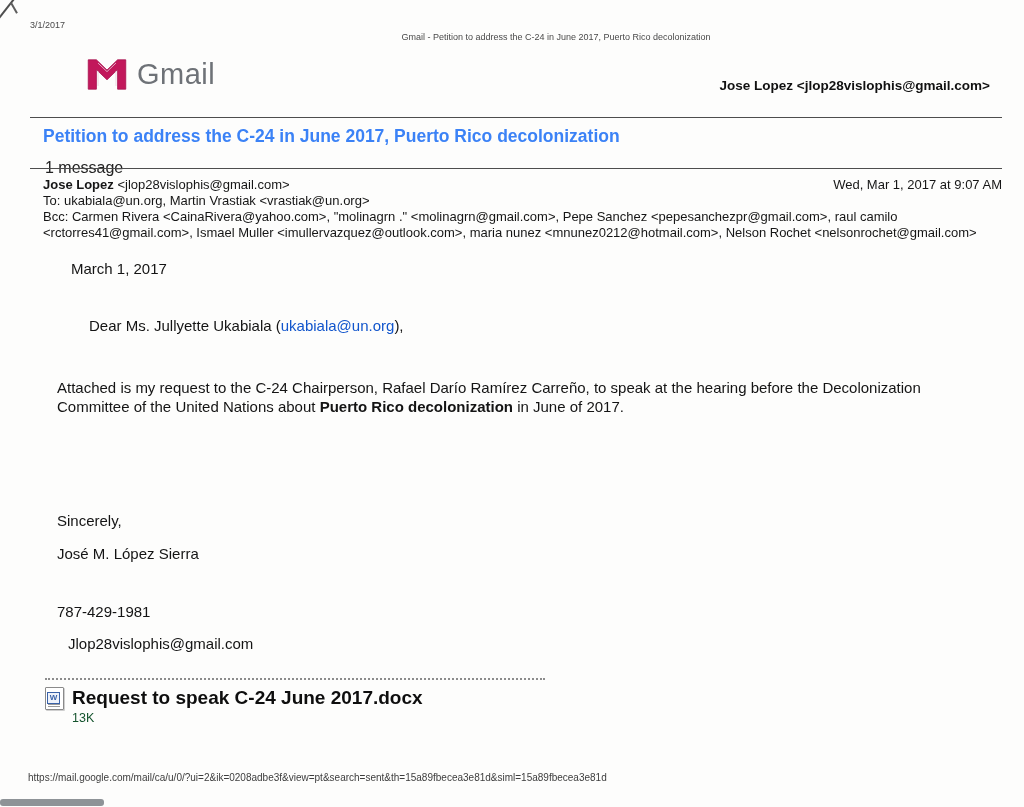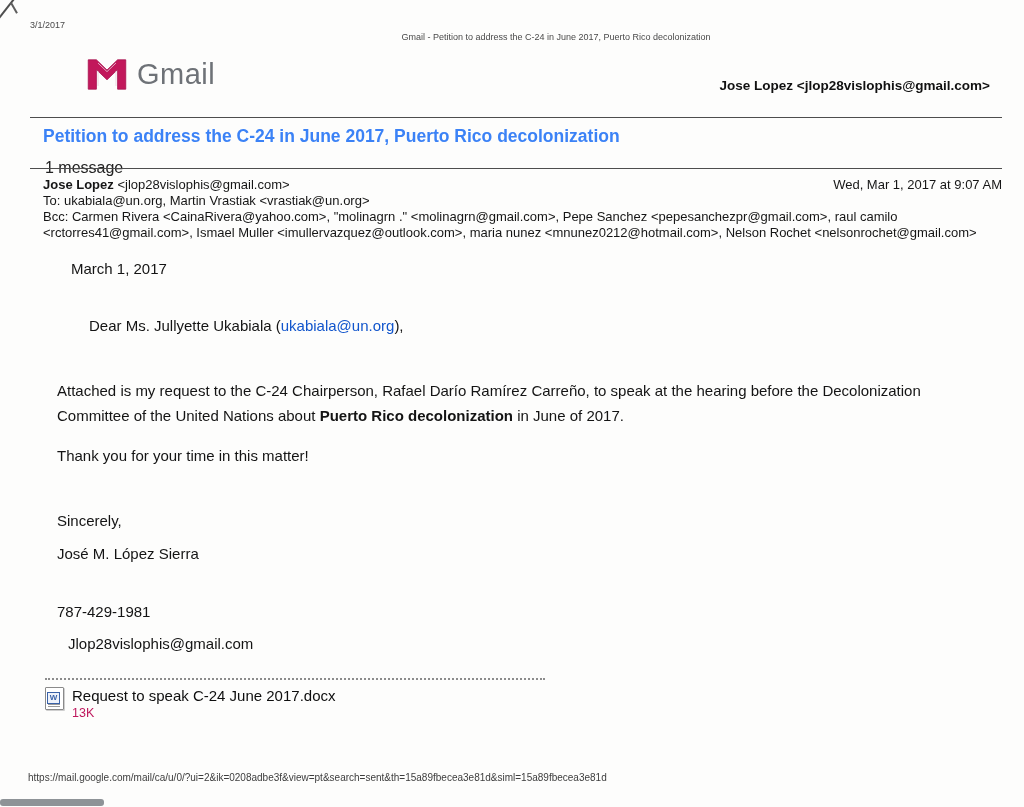--- a/index.html
+++ b/index.html
@@ -25,39 +25,39 @@
   .subject{position:absolute;top:126px;left:43px;font-size:17.5px;font-weight:bold;color:#3b82f6;}
   .msg-count{position:absolute;top:159px;left:45px;font-size:16px;color:#222;}
   
   .msg-header{position:absolute;top:177px;left:43px;right:22px;font-size:13px;line-height:16px;color:#161616;}
   .sender-name{font-weight:bold;}
   .msg-date{float:right;}
   
   .bodytext{font-size:15px;color:#141414;}
   .b-date{position:absolute;top:260px;left:71px;}
   .b-dear{position:absolute;top:317px;left:66px;margin-left:23px;}
-  .b-para{position:absolute;top:378px;left:57px;width:930px;line-height:25px;}
+  .b-para{position:absolute;top:378px;left:57px;width:930px;line-height:19px;}
   .b-thanks{position:absolute;top:447px;left:57px;}
   .b-sincerely{position:absolute;top:512px;left:57px;}
   .b-name{position:absolute;top:545px;left:57px;}
   .b-phone{position:absolute;top:603px;left:57px;}
   .b-email{position:absolute;top:635px;left:68px;}
   a.maillink{color:#1155cc;text-decoration:none;}
   .bold{font-weight:bold;}
   
   .attach{position:absolute;top:678px;left:45px;width:500px;border-top:2px dotted #8c8c8c;padding-top:7px;}
   .attach-row{display:flex;align-items:flex-start;gap:8px;cursor:pointer;}
   .doc-icon{width:17px;height:21px;background:#fff;border:1px solid #8a8a8a;border-radius:1px;
     position:relative;flex:0 0 auto;box-shadow:1px 1px 0 #cfcfcf;}
   .doc-icon .w{position:absolute;left:1px;top:4px;width:11px;height:10px;border:1px solid #3a62a8;
     color:#3a62a8;font-size:8px;font-weight:bold;line-height:10px;text-align:center;background:#eef2fa;}
   .doc-icon .ln{position:absolute;right:2px;top:3px;width:9px;border-top:1px solid #9a9a9a;}
   .attach-meta{display:flex;flex-direction:column;}
-  .attach-name{font-size:15px;font-weight:normal;color:#0e0e0e;}
-  .attach-size{font-size:12.5px;color:#be185d;margin-top:2px;}
+  .attach-name{font-size:19px;font-weight:bold;color:#0e0e0e;}
+  .attach-size{font-size:12.5px;color:#14532d;margin-top:2px;}
   
   .corner-mark{position:absolute;top:-5px;left:6px;width:2px;height:26px;background:#4e4e4e;transform:rotate(38deg);}
   .corner-mark2{position:absolute;top:2px;left:13px;width:2px;height:12px;background:#5e5e5e;transform:rotate(-30deg);}
   .bottom-bar{position:absolute;left:0;top:799px;width:104px;height:7px;background:#8e9397;border-radius:3px;}
 </style>
 </head>
 <body>
 
 <div class="page">
 
@@ -96,21 +96,20 @@
     <div>To: ukabiala@un.org, Martin Vrastiak &lt;vrastiak@un.org&gt;</div>
     <div>Bcc: Carmen Rivera &lt;CainaRivera@yahoo.com&gt;, "molinagrn ." &lt;molinagrn@gmail.com&gt;, Pepe Sanchez &lt;pepesanchezpr@gmail.com&gt;, raul camilo &lt;rctorres41@gmail.com&gt;, Ismael Muller &lt;imullervazquez@outlook.com&gt;, maria nunez &lt;mnunez0212@hotmail.com&gt;, Nelson Rochet &lt;nelsonrochet@gmail.com&gt;</div>
   </div>
 
   <div class="bodytext b-date">March 1, 2017</div>
 
   <div class="bodytext b-dear"><span>Dear Ms. Jullyette Ukabiala (</span><a class="maillink" href="#">ukabiala@un.org</a><span>),</span></div>
 
   <div class="bodytext b-para"><span>Attached is my request to the C-24 Chairperson, Rafael Darío Ramírez Carreño, to speak at the hearing before the Decolonization Committee of the United Nations about </span><span class="bold">Puerto Rico decolonization</span><span> in June of 2017.</span></div>
 
-  <div class="bodytext b-thanks">Thank you for your time in this matter!</div>
   <div class="bodytext b-sincerely">Sincerely,</div>
   <div class="bodytext b-name">José M. López Sierra</div>
   <div class="bodytext b-phone">787-429-1981</div>
   <div class="bodytext b-email">Jlop28vislophis@gmail.com</div>
 
   <div class="attach">
     <div class="attach-row">
       <span class="doc-icon">
         <span class="w">W</span>
         <span class="ln" style="top:16px;left:2px;width:12px;"></span>

